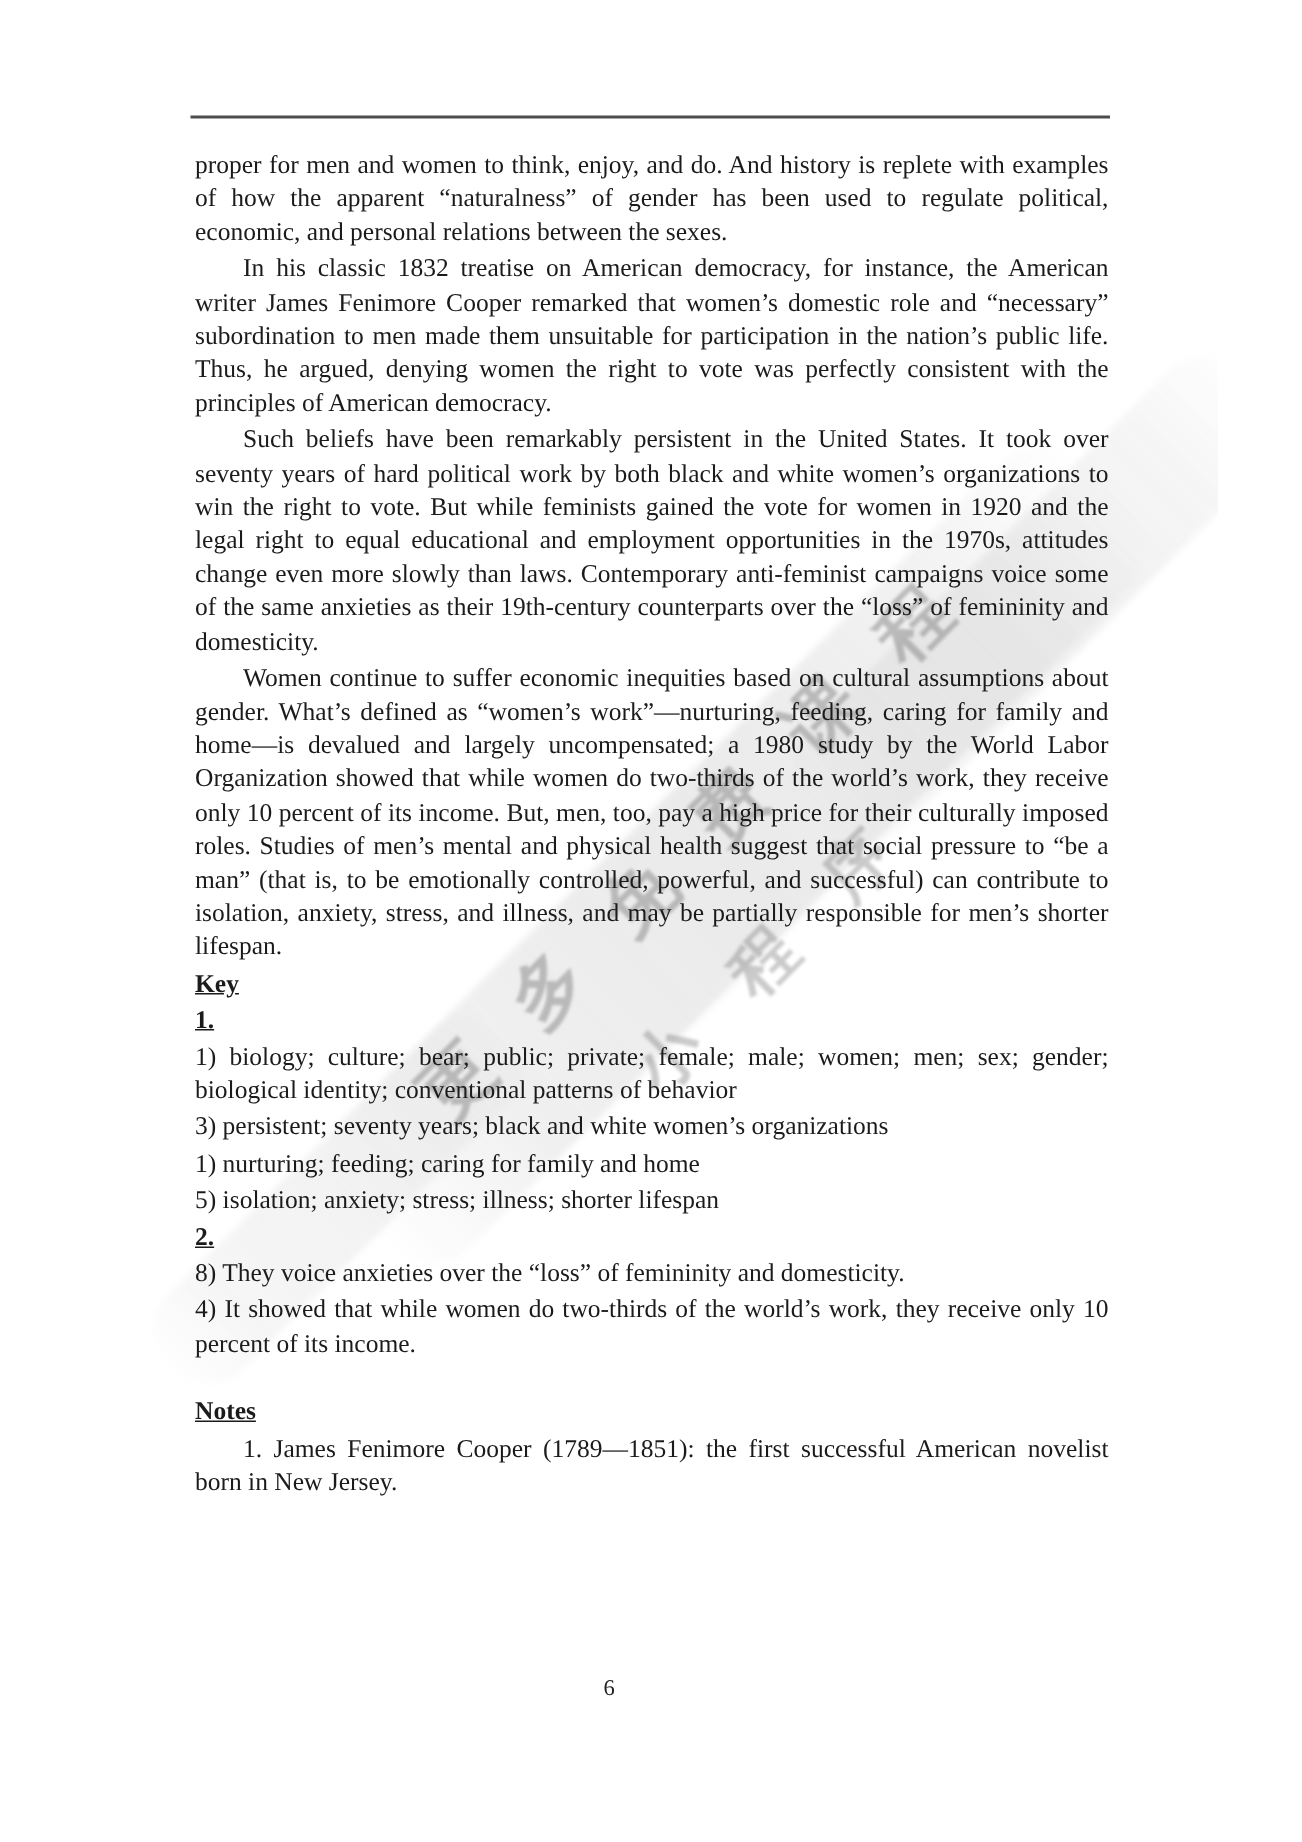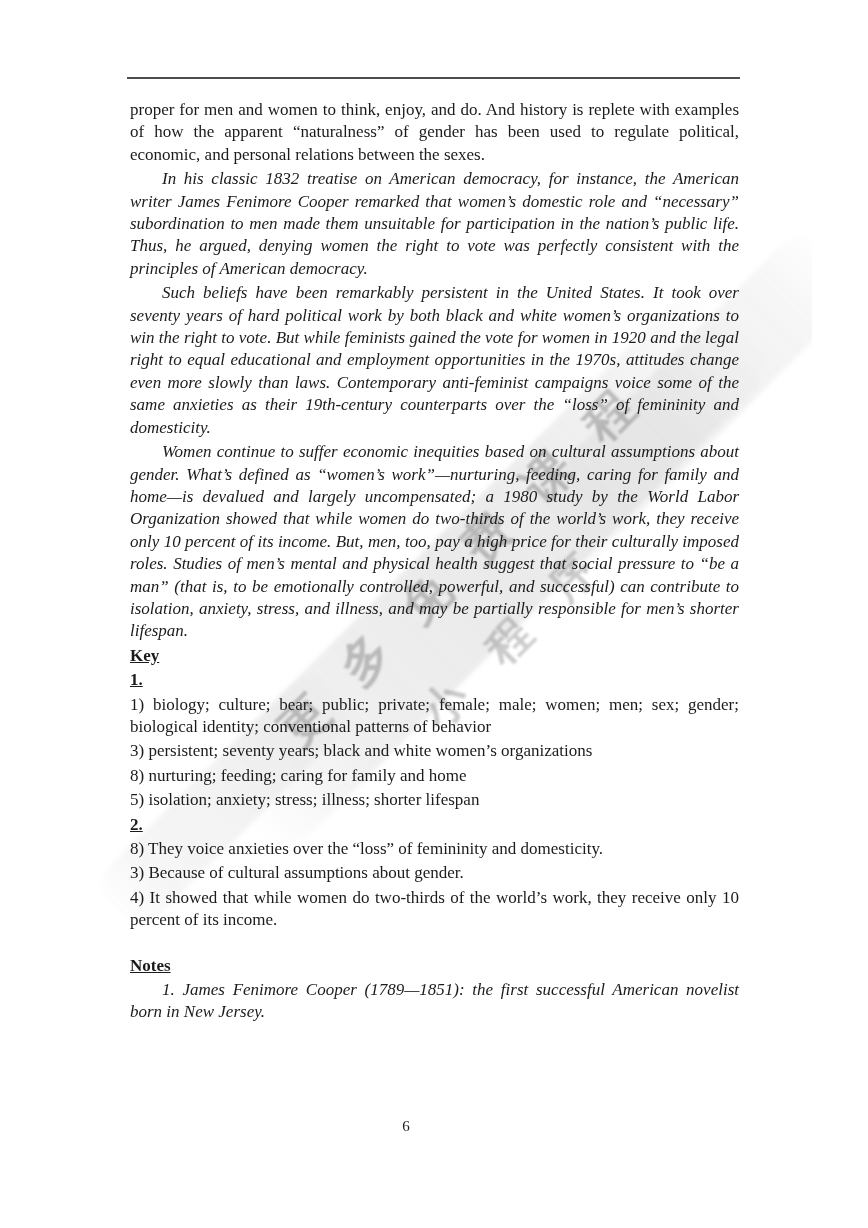--- a/index.html
+++ b/index.html
@@ -81,21 +81,20 @@
     font-size: 17px;
     line-height: 22.4px;
     text-align: justify;
     z-index: 2;
   }
   .content p {
     margin: 0 0 2px 0;
   }
   .indent {
     text-indent: 32px;
-    font-style: italic;
   }
   .bold-line {
     font-weight: bold;
     text-decoration: underline;
   }
   .notes-block {
     margin-top: 23px;
   }
   .page-number {
     position: absolute;
@@ -128,26 +127,25 @@
     <p>proper for men and women to think, enjoy, and do. And history is replete with examples of how the apparent “naturalness” of gender has been used to regulate political, economic, and personal relations between the sexes.</p>
     <p class="indent">In his classic 1832 treatise on American democracy, for instance, the American writer James Fenimore Cooper remarked that women’s domestic role and “necessary” subordination to men made them unsuitable for participation in the nation’s public life. Thus, he argued, denying women the right to vote was perfectly consistent with the principles of American democracy.</p>
     <p class="indent">Such beliefs have been remarkably persistent in the United States. It took over seventy years of hard political work by both black and white women’s organizations to win the right to vote. But while feminists gained the vote for women in 1920 and the legal right to equal educational and employment opportunities in the 1970s, attitudes change even more slowly than laws. Contemporary anti-feminist campaigns voice some of the same anxieties as their 19th-century counterparts over the “loss” of femininity and domesticity.</p>
     <p class="indent">Women continue to suffer economic inequities based on cultural assumptions about gender. What’s defined as “women’s work”—nurturing, feeding, caring for family and home—is devalued and largely uncompensated; a 1980 study by the World Labor Organization showed that while women do two-thirds of the world’s work, they receive only 10 percent of its income. But, men, too, pay a high price for their culturally imposed roles. Studies of men’s mental and physical health suggest that social pressure to “be a man” (that is, to be emotionally controlled, powerful, and successful) can contribute to isolation, anxiety, stress, and illness, and may be partially responsible for men’s shorter lifespan.</p>
 
     <p class="bold-line">Key</p>
 
     <p class="bold-line">1.</p>
     <p>1) biology; culture; bear; public; private; female; male; women; men; sex; gender; biological identity; conventional patterns of behavior</p>
     <p>3) persistent; seventy years; black and white women’s organizations</p>
-    <p>8) nurturing; feeding; caring for family and home</p>
+    <p>1) nurturing; feeding; caring for family and home</p>
     <p>5) isolation; anxiety; stress; illness; shorter lifespan</p>
 
     <p class="bold-line">2.</p>
     <p>8) They voice anxieties over the “loss” of femininity and domesticity.</p>
-    <p>3) Because of cultural assumptions about gender.</p>
     <p>4) It showed that while women do two-thirds of the world’s work, they receive only 10 percent of its income.</p>
 
     <div class="notes-block">
       <p class="bold-line">Notes</p>
       <p class="indent">1. James Fenimore Cooper (1789—1851): the first successful American novelist born in New Jersey.</p>
     </div>
 
   </div>
 
   <div class="page-number">6</div>

